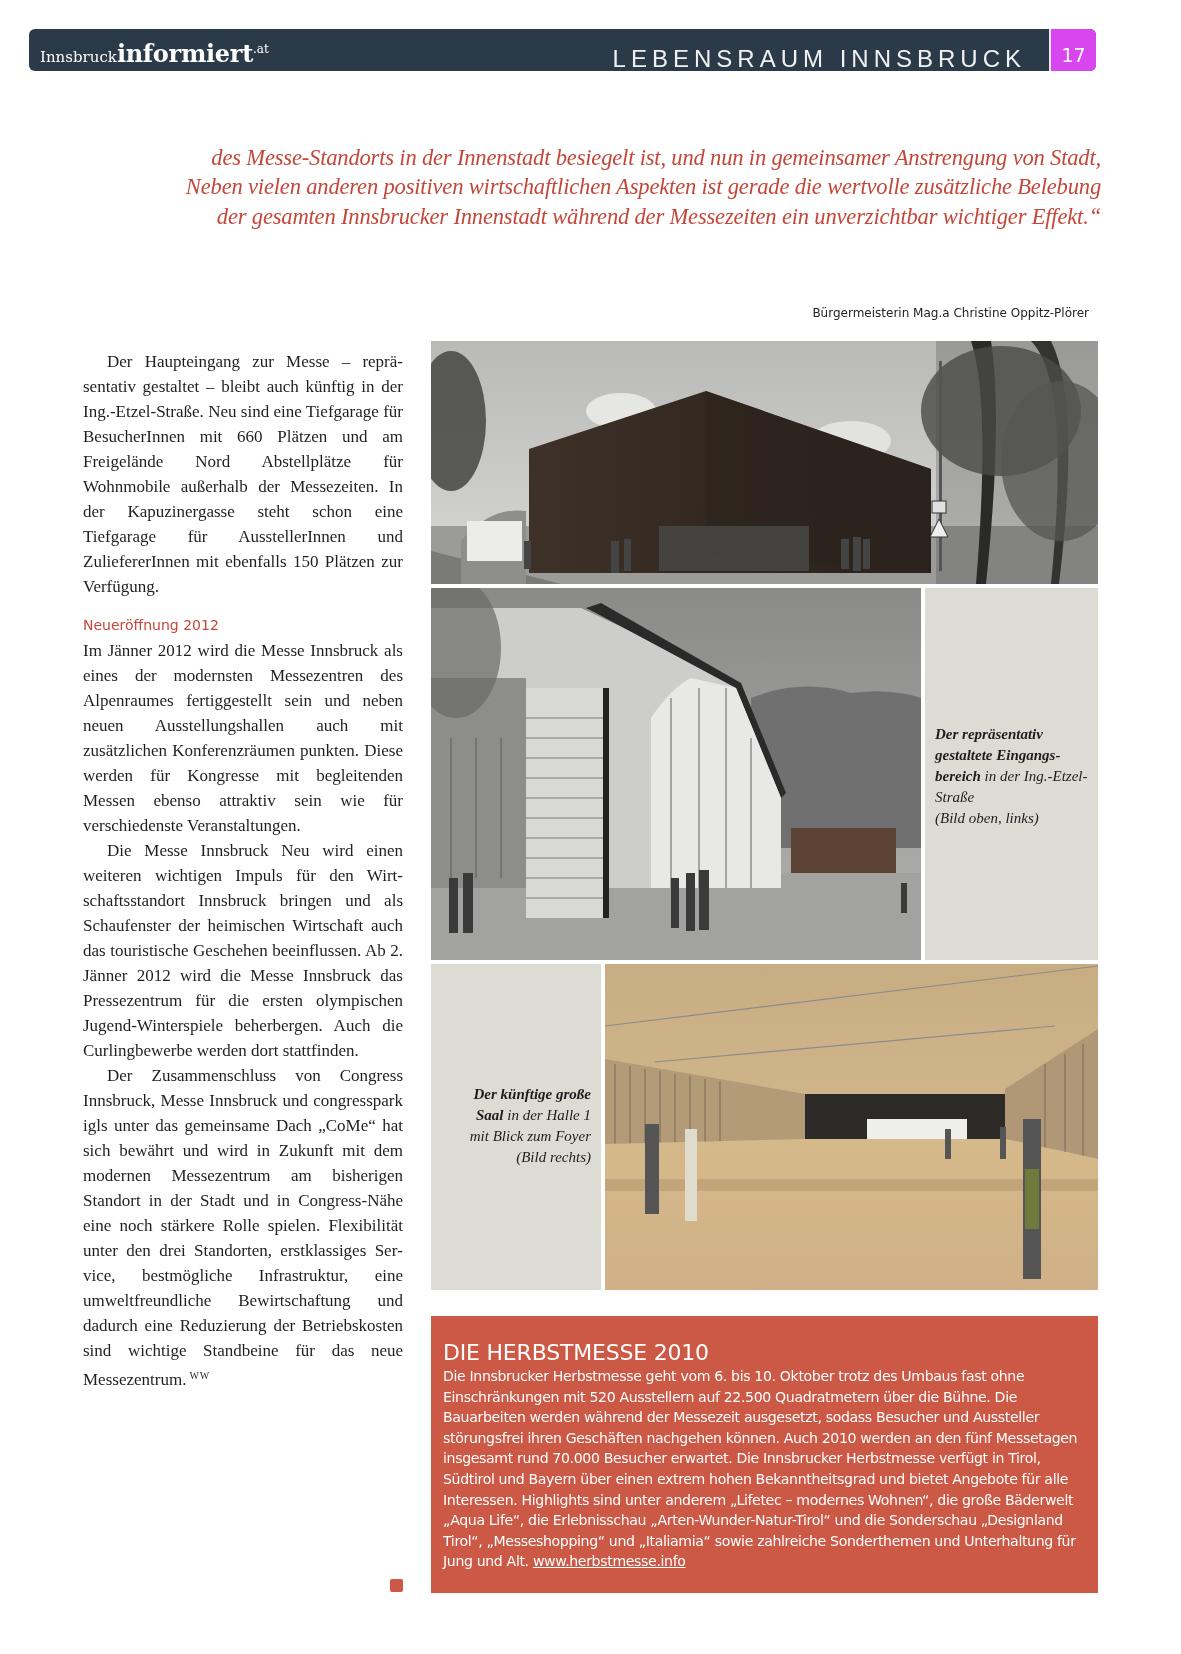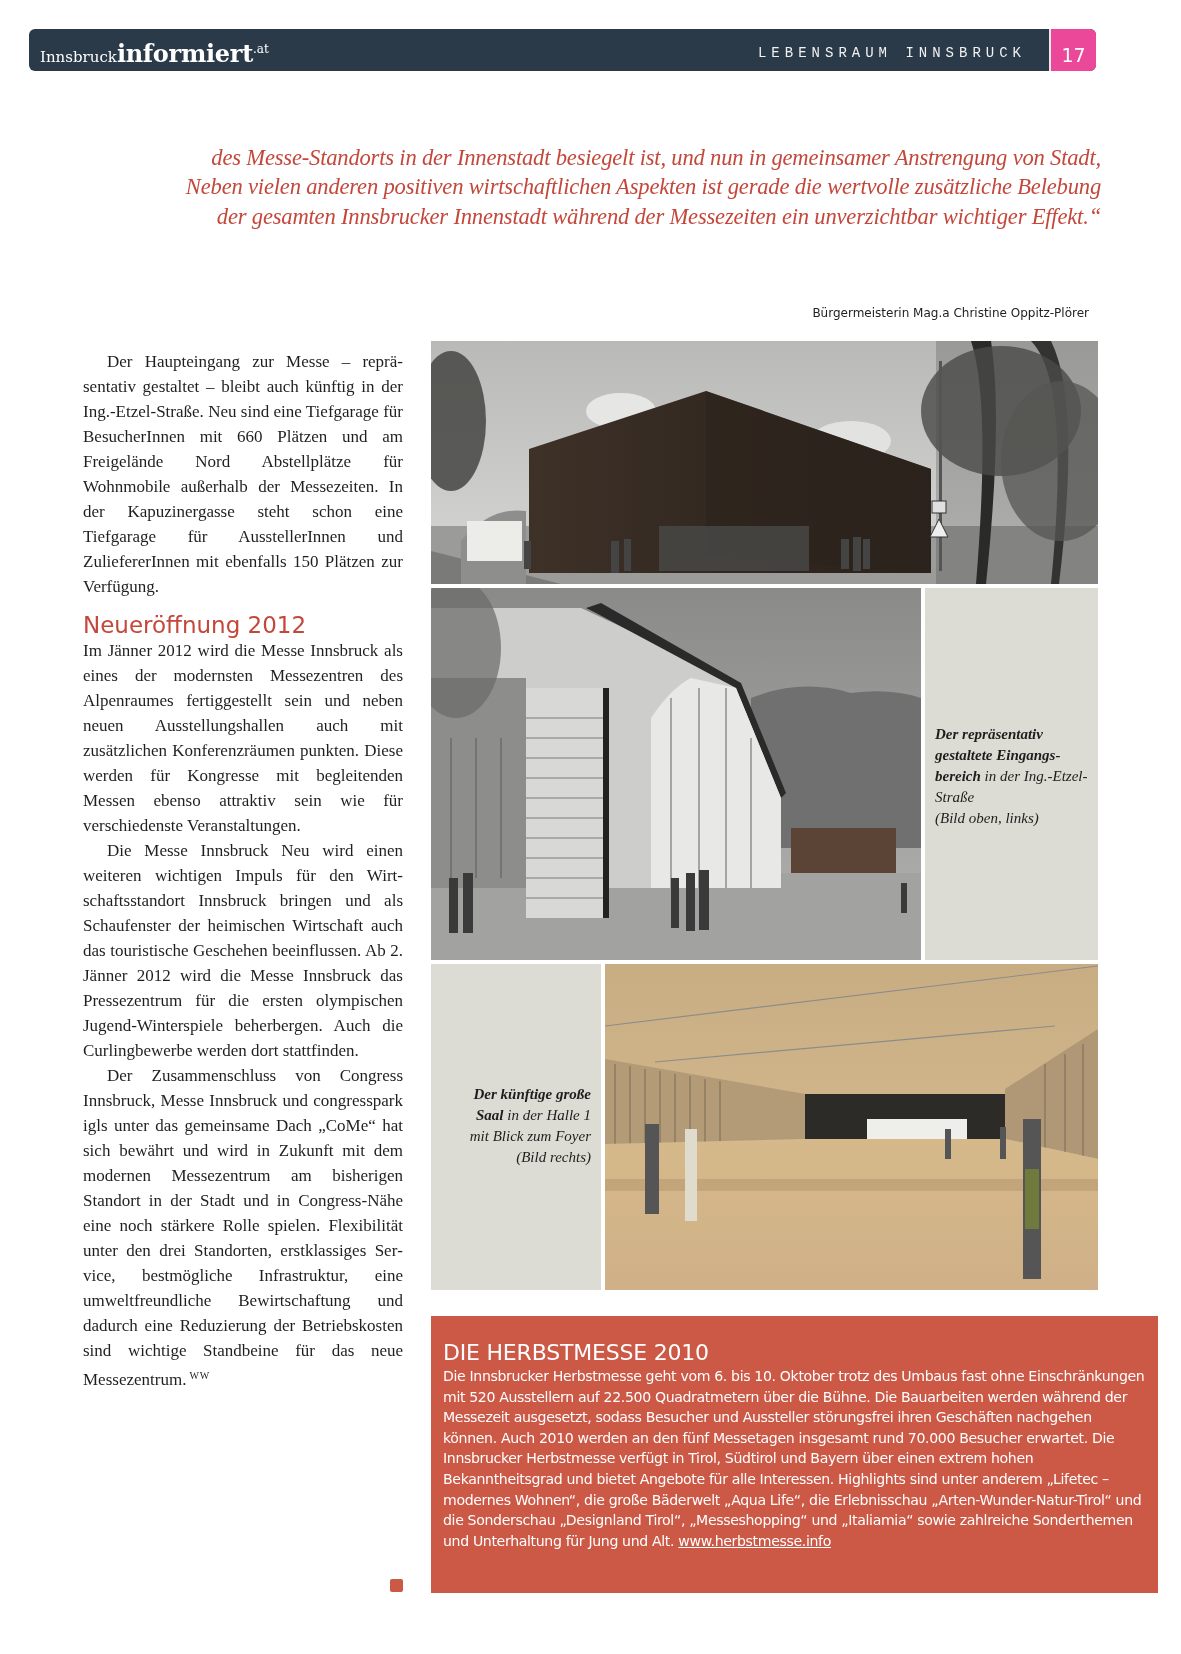--- a/index.html
+++ b/index.html
@@ -10,25 +10,25 @@
   .header {
     position: absolute; left: 29px; top: 29px; width: 1067px; height: 42px;
     background: #2b3a48; border-radius: 6px; overflow: hidden;
   }
   .logo { position: absolute; left: 11px; top: 10px; color: #fff; font-family: "DejaVu Serif", serif; white-space: nowrap; }
   .logo .small { font-size: 15px; }
   .logo .big { font-size: 24px; font-weight: bold; letter-spacing: -0.3px; }
   .logo .sup { font-size: 12px; vertical-align: 9px; }
   .section-title {
     position: absolute; right: 70px; top: 16px; color: #f1f1f1;
-    font-family: Liberation Mono, monospace; font-size: 14px; letter-spacing: 5px; font-weight: normal;
+    font-family: Liberation Sans, sans-serif; font-size: 24px; letter-spacing: 5px; font-weight: normal;
   }
   .page-num {
     position: absolute; right: 0; top: 0; width: 47px; height: 53px;
-    background: #ec4899; color: #fff; font-family: "DejaVu Sans", sans-serif;
+    background: #d946ef; color: #fff; font-family: "DejaVu Sans", sans-serif;
     font-size: 19px; text-align: center; line-height: 53px; border-left: 2px solid #e9e9e9;
   }
 
   
   .quote {
     position: absolute; left: 85px; top: 143px; width: 1016px;
     color: #c4473b; font-family: "Liberation Serif", serif; font-style: italic;
     font-size: 22.6px; line-height: 29.4px; text-align: right; letter-spacing: -0.2px;
   }
   .quote-author {
@@ -39,21 +39,21 @@
   
   .col-left {
     position: absolute; left: 83px; top: 349px; width: 320px;
     font-family: "Liberation Serif", serif; font-size: 17px; line-height: 25px;
     text-align: justify; color: #1f1f1f; hyphens: manual;
   }
   .col-left p { text-indent: 24px; }
   .col-left p.noindent { text-indent: 0; }
   .col-left h2 {
     font-family: "DejaVu Sans", sans-serif; font-weight: normal; color: #c4473b;
-    font-size: 23px; line-height: 24px; margin-top: 14px; margin-bottom: 1px;
+    font-size: 14px; line-height: 24px; margin-top: 14px; margin-bottom: 1px;
   }
   .col-left .sig { font-size: 10px; vertical-align: 6px; margin-left: 3px; letter-spacing: 1px; }
   .end-mark {
     position: absolute; left: 390px; top: 1579px; width: 13px; height: 13px;
     background: #cc5846; border-radius: 2px;
   }
 
   
   .img { position: absolute; overflow: hidden; }
   .img svg { display: block; width: 100%; height: 100%; }
@@ -67,21 +67,21 @@
   .caption {
     position: absolute; font-family: "Liberation Serif", serif; font-style: italic;
     font-size: 15px; line-height: 21px; color: #1d1d1d;
   }
   .cap-right .caption { left: 10px; top: 136px; width: 160px; text-align: left; }
   .cap-left .caption { right: 10px; top: 120px; width: 160px; text-align: right; padding-left: 28px; }
   .caption b { font-weight: bold; }
 
   
   .info-box {
-    position: absolute; left: 431px; top: 1316px; width: 727px; height: 277px;
+    position: absolute; left: 431px; top: 1316px; width: 667px; height: 277px;
     background: #cc5846; color: #fff; padding: 24px 12px 16px 12px;
     font-family: "DejaVu Sans", sans-serif;
   }
   .info-box h3 { font-weight: normal; font-size: 22px; line-height: 26px; letter-spacing: -0.2px; }
   .info-box p { font-size: 14.1px; line-height: 20.6px; letter-spacing: -0.35px; }
   .info-box a { color: #fff; text-decoration: underline; }
 </style>
 </head>
 <body>
 

